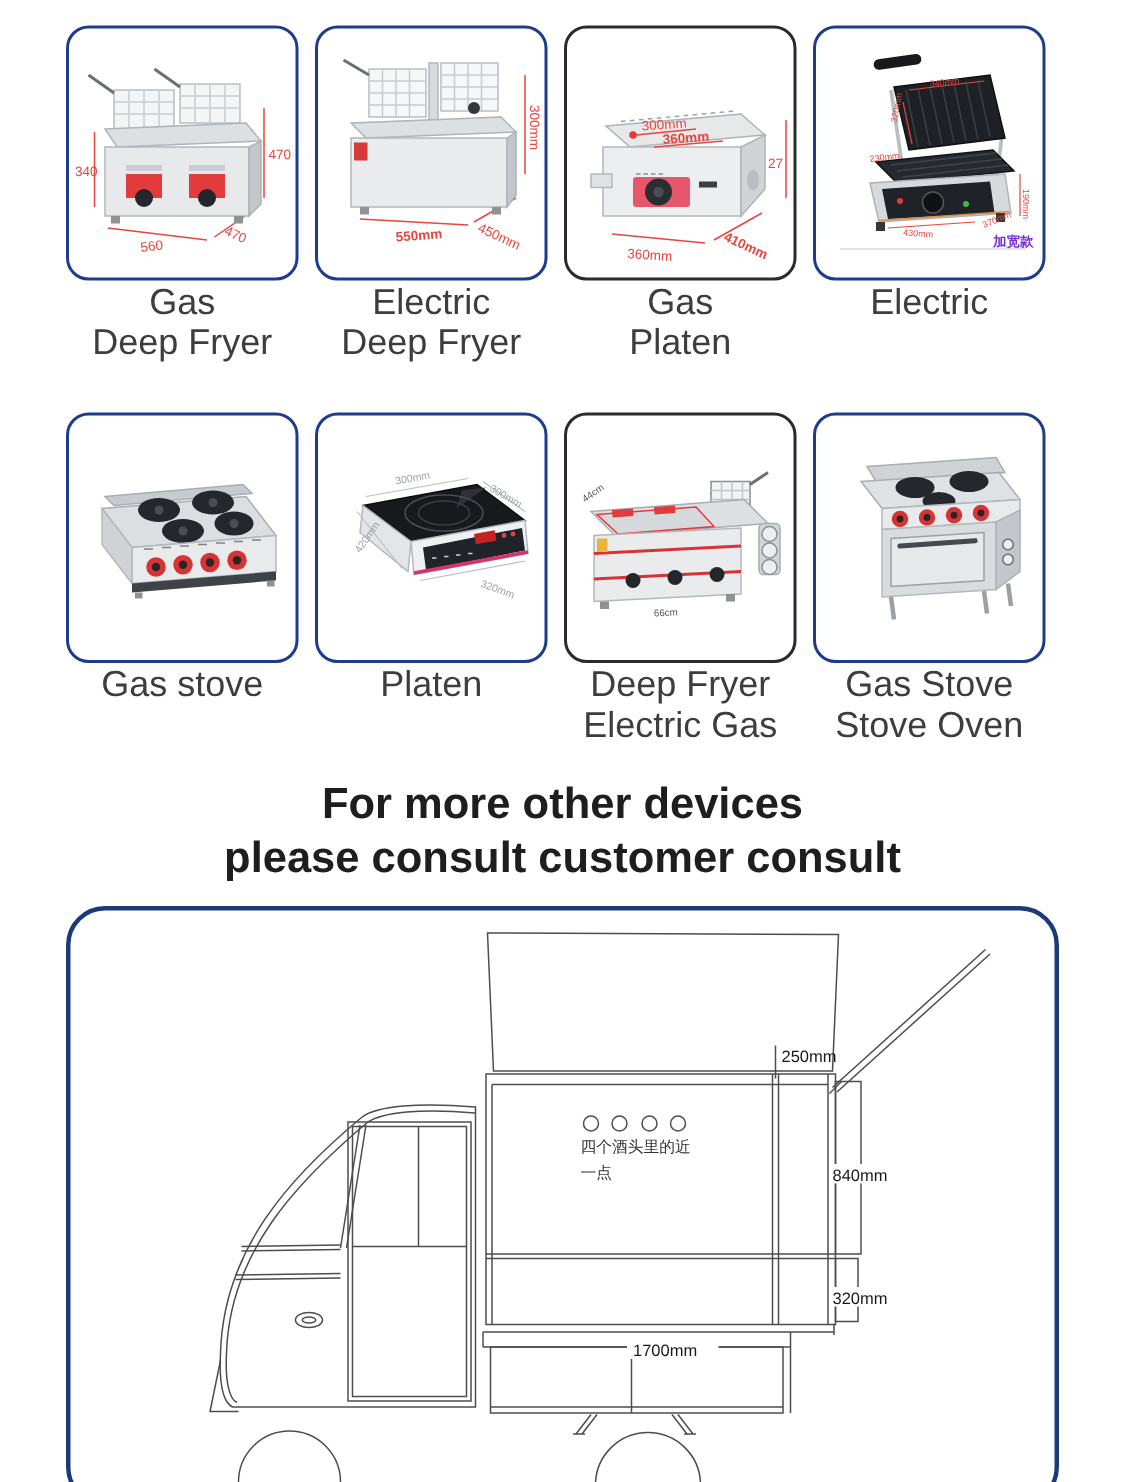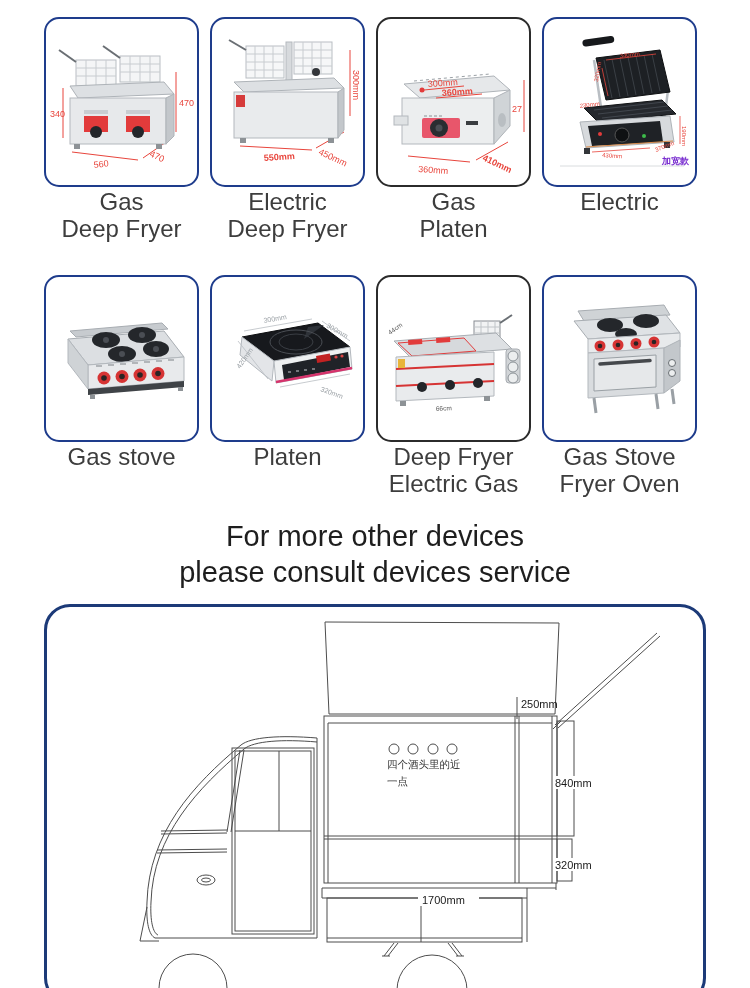--- a/index.html
+++ b/index.html
@@ -17,21 +17,21 @@
     display:flex;align-items:center;justify-content:center;overflow:hidden;
   }
   .row2 .card{height:167px;}
   .labels{margin-top:1px;}
   .plabel{
     text-align:center;color:#3d3d3d;font-size:24px;line-height:27px;height:56px;
   }
   .plabel div{white-space:nowrap;}
   .notice{
     margin-top:19px;text-align:center;color:#1e1e1e;
-    font-size:29px;line-height:36px;font-weight:normal;
+    font-size:29px;line-height:36px;font-weight:bold;
   }
   .panel{
     box-sizing:border-box;
     margin:14px 44px 0 44px;width:662px;height:400px;
     border:3px solid #1c3a78;border-radius:26px;background:#fff;overflow:hidden;
   }
   svg{display:block;}
   .pimg{width:151px;height:164px;}
   .dimr{fill:#e8453c;font-size:9px;}
   .dimr6{fill:#e8453c;font-size:6px;}
@@ -321,27 +321,27 @@
   </div>
   <div class="plabel">
       <div>Platen</div>
   </div>
   <div class="plabel">
     <div>Deep Fryer</div>
       <div>Electric Gas</div>
   </div>
   <div class="plabel">
     <div>Gas Stove</div>
-      <div>Fryer Oven</div>
+      <div>Stove Oven</div>
   </div>
 </div>
 
 <div class="notice">
   <div>For more other devices</div>
-  <div>please consult devices service</div>
+  <div>please consult customer consult</div>
 </div>
 
 <div class="panel" style="border-color: rgb(28, 58, 120);">
   <svg width="654" height="394" viewBox="3 3 654 394">
     <g stroke="#4d4d4d" stroke-width="1" fill="none">
 
       <polygon points="281,18 515,19 511,110 285,110"></polygon>
 
       <g>
         <rect x="280" y="112" width="233" height="167"></rect>

